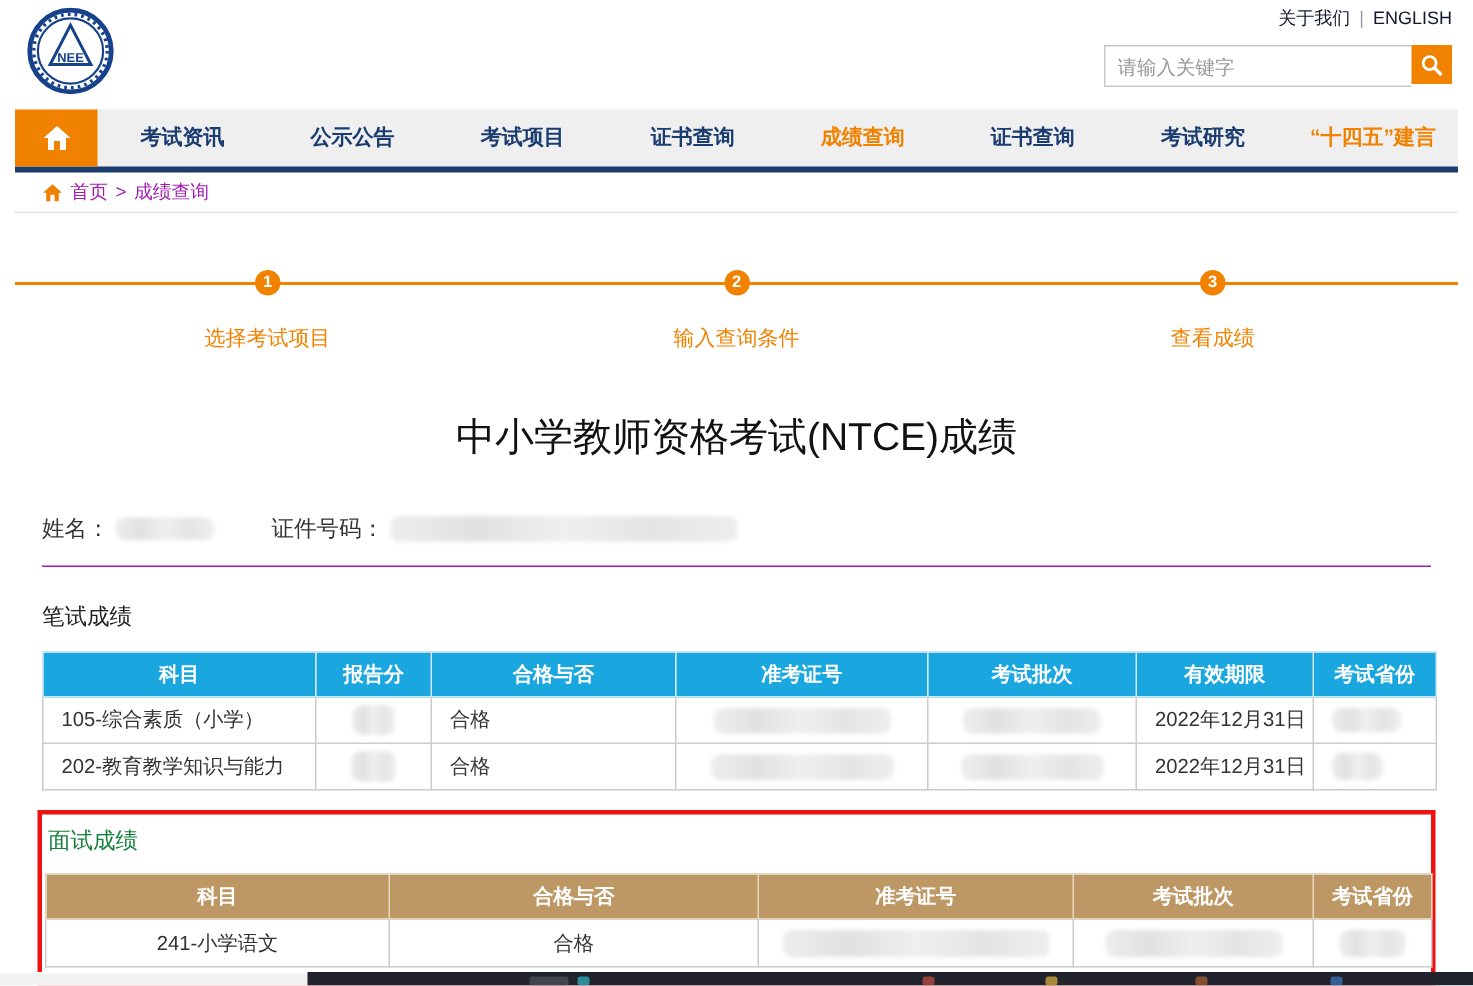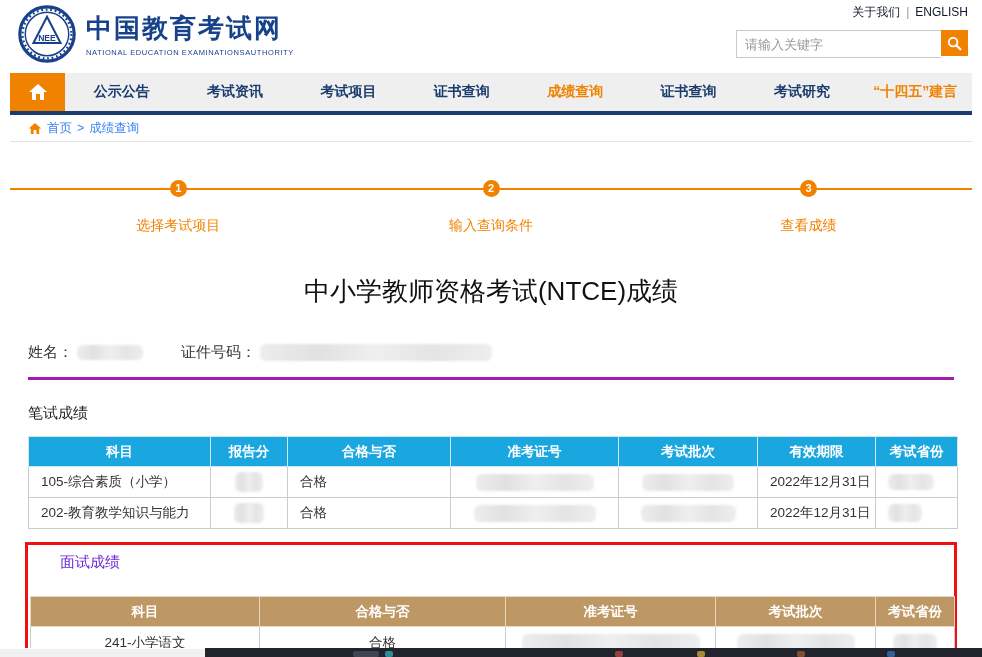--- a/index.html
+++ b/index.html
@@ -28,38 +28,38 @@
   .nav { margin:0 10px; height:42px; display:flex; background:#efeff0;
          border-bottom:4px solid #1b3c6e; }
   .nav-home { width:55px; height:38px; background:#f08200; display:flex;
               align-items:center; justify-content:center; cursor:pointer; }
   .nav-item { flex:1; height:38px; display:flex; align-items:center; justify-content:center;
               font-size:14px; font-weight:bold; color:#1b3c6e; cursor:pointer; }
   .nav-item.hl { color:#f08200; }
 
   
   .breadcrumb { margin:0 10px; height:27px; display:flex; align-items:center;
-                font-size:12.5px; color:#3b82f6; border-bottom:1px solid #e4e4e4; }
+                font-size:12.5px; color:#a21caf; border-bottom:1px solid #e4e4e4; }
   .breadcrumb .bc-ico { margin:0 5px 0 18px; display:flex; }
   .breadcrumb span { margin-right:5px; }
   .bc-link { cursor:pointer; }
 
   
   .steps { position:relative; margin:38px 10px 0 10px; height:52px; }
   .steps-line { position:absolute; left:0; right:0; top:8px; height:2px; background:#f08200; }
   .step { position:absolute; top:0; transform:translateX(-50%); text-align:center; }
   .step-1 { left:17.5%; } .step-2 { left:50%; } .step-3 { left:83%; }
   .step-dot { width:17px; height:17px; border-radius:50%; background:#f08200; color:#fff;
               font-size:11px; font-weight:bold; line-height:17px; margin:0 auto; }
   .step-label { margin-top:20px; color:#f08200; font-size:14px; font-weight:normal; white-space:nowrap; }
 
   
   .page-title { margin-top:42px; text-align:center; font-size:26px; color:#111; }
   .identity { margin:34px 28px 0 28px; padding-bottom:15px; font-size:15px; color:#333;
-              border-bottom:3px solid #a21caf; display:flex; align-items:center; }
+              border-bottom:1px solid #a21caf; display:flex; align-items:center; }
   .identity .lbl { margin-right:4px; }
   .identity .gap { width:38px; }
 
   
   .blur { display:inline-block; vertical-align:middle; border-radius:6px;
           background:linear-gradient(90deg,#ededed 0%,#e1e1e1 25%,#efefef 50%,#e4e4e4 75%,#eee 100%);
           filter:blur(1.3px); }
 
   
   .sec-label { margin:24px 0 0 28px; font-size:15px; color:#222; }
@@ -68,21 +68,21 @@
   .written-table th { background:#1aa7e0; color:#fff; font-size:13.5px; font-weight:bold;
                       height:30px; border:1px solid #cfe7f3; }
   .written-table td { height:31px; border:1px solid #ccc; font-size:13.5px; color:#333;
                       padding-left:12px; }
   .written-table td.c { text-align:center; padding-left:0; }
   .note { margin:9px 0 0 28px; font-size:13px; color:#333; }
   .note .note-red { color:#e60012; }
 
   
   .interview-box { margin:13px 25px 0 25px; border:3px solid #ee1111; padding:6px 2px 9px 2px; }
-  .interview-title { font-size:15px; color:#6d28d9; padding:2px 0 24px 2px;margin-left:28px; }
+  .interview-title { font-size:15px; color:#15803d; padding:2px 0 12px 2px; }
   .interview-table { width:924px; }
   .interview-table th { background:#bd9764; color:#fff; font-size:13.5px; font-weight:bold;
                         height:30px; border:1px solid #e6d6c2; }
   .interview-table td { height:32px; border:1px solid #ccc; font-size:13.5px; color:#333;
                         text-align:center; }
 
   
   .bottom-strip { position:absolute; left:0; bottom:0; width:982px; height:9px; background:#fdfdfd; }
   .bottom-strip .light { position:absolute; left:0; top:1px; width:205px; height:8px; background:#f1f1f1; }
   .bottom-strip .dark { position:absolute; left:205px; top:0; width:777px; height:9px; background:#21242d; }
@@ -95,24 +95,20 @@
 
   <div class="header">
     <div class="logo-wrap">
       <svg class="emblem" viewBox="0 0 64 64">
         <circle cx="32" cy="32" r="30" fill="none" stroke="#17418a" stroke-width="3.5"></circle>
         <circle cx="32" cy="32" r="24" fill="none" stroke="#17418a" stroke-width="1.6"></circle>
         <circle cx="32" cy="32" r="27" fill="none" stroke="#17418a" stroke-width="2.5" stroke-dasharray="2 3"></circle>
         <path d="M32 13 L17 42 L47 42 Z" fill="none" stroke="#17418a" stroke-width="2.2"></path>
         <text x="32" y="40" text-anchor="middle" font-size="9.5" font-weight="bold" fill="#17418a" font-family="Liberation Sans,sans-serif">NEE</text>
       </svg>
-      <div class="logo-text">
-        <div class="logo-title">中国教育考试网</div>
-        <div class="logo-sub">NATIONAL EDUCATION EXAMINATIONSAUTHORITY</div>
-      </div>
     </div>
     <div class="top-links">
       <a>关于我们</a><span class="sep">|</span><a>ENGLISH</a>
     </div>
     <div class="search-wrap">
       <input class="search-input" type="text" placeholder="请输入关键字" style="">
       <button class="search-btn">
         <svg width="15" height="15" viewBox="0 0 16 16">
           <circle cx="6.5" cy="6.5" r="4.6" fill="none" stroke="#fff" stroke-width="2"></circle>
           <line x1="10" y1="10" x2="14.2" y2="14.2" stroke="#fff" stroke-width="2.4" stroke-linecap="round"></line>
@@ -120,22 +116,22 @@
       </button>
     </div>
   </div>
 
   <div class="nav">
     <div class="nav-home">
       <svg width="20" height="18" viewBox="0 0 20 18">
         <path d="M10 1 L19 9 H16 V17 H12 V11 H8 V17 H4 V9 H1 Z" fill="#fff"></path>
       </svg>
     </div>
+    <div class="nav-item">考试资讯</div>
     <div class="nav-item">公示公告</div>
-    <div class="nav-item">考试资讯</div>
     <div class="nav-item">考试项目</div>
     <div class="nav-item">证书查询</div>
     <div class="nav-item hl">成绩查询</div>
     <div class="nav-item">证书查询</div>
     <div class="nav-item">考试研究</div>
     <div class="nav-item hl">“十四五”建言</div>
   </div>
 
   <div class="breadcrumb">
     <span class="bc-ico">

